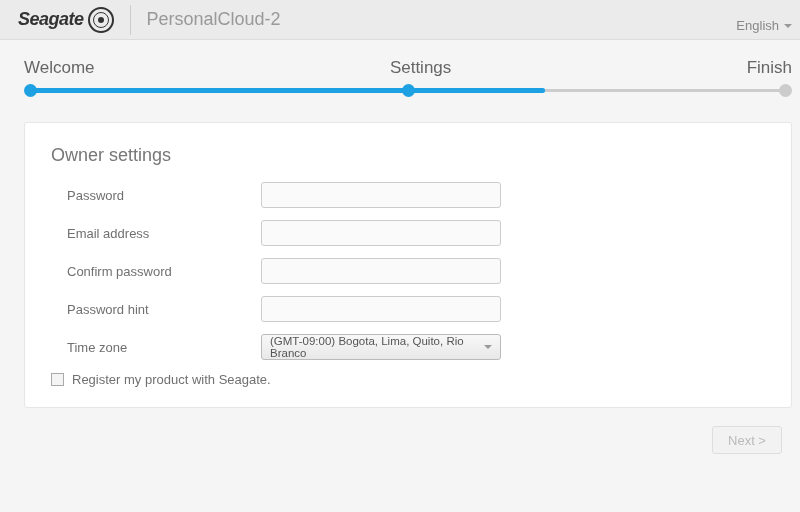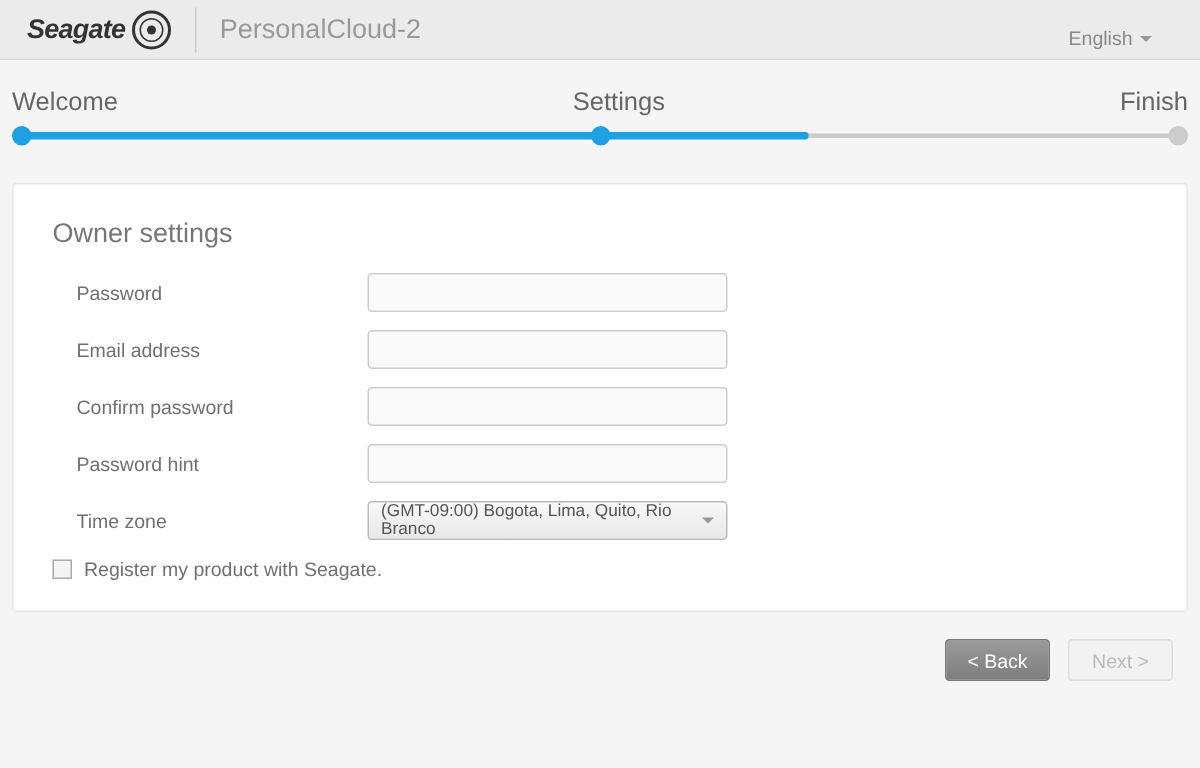--- a/index.html
+++ b/index.html
@@ -59,38 +59,38 @@
     background: #ccc;
     margin: 0 16px;
   }
   .device-name {
     font-size: 18px;
     color: #999;
     font-weight: 300;
   }
   .lang {
     position: absolute;
-    right: 32px;
+    right: 8px;
     top: 18px;
     color: #888;
     font-size: 13px;
     cursor: pointer;
     display: flex;
     align-items: center;
     gap: 5px;
   }
   .caret {
     display: inline-block;
     width: 0; height: 0;
     border-left: 4px solid transparent;
     border-right: 4px solid transparent;
     border-top: 4px solid #999;
   }
   .wizard {
-    padding: 18px 8px 0 8px;
+    padding: 18px 8px 0 24px;
   }
   .steps {
     position: relative;
     margin: 0 0 24px 0;
   }
   .step-labels {
     display: flex;
     justify-content: space-between;
     font-size: 17px;
     color: #666;
@@ -279,20 +279,17 @@
       </div>
     </div>
 
     <div class="register-row">
       <span class="checkbox"></span>
       <span>Register my product with Seagate.</span>
     </div>
   </div>
 
   <div class="footer">
-    <div class="btn btn-back">
-      <span>&lt; Back</span>
-    </div>
     <div class="btn btn-next">
       <span>Next &gt;</span>
     </div>
   </div>
 </div>
 
 </body></html>

